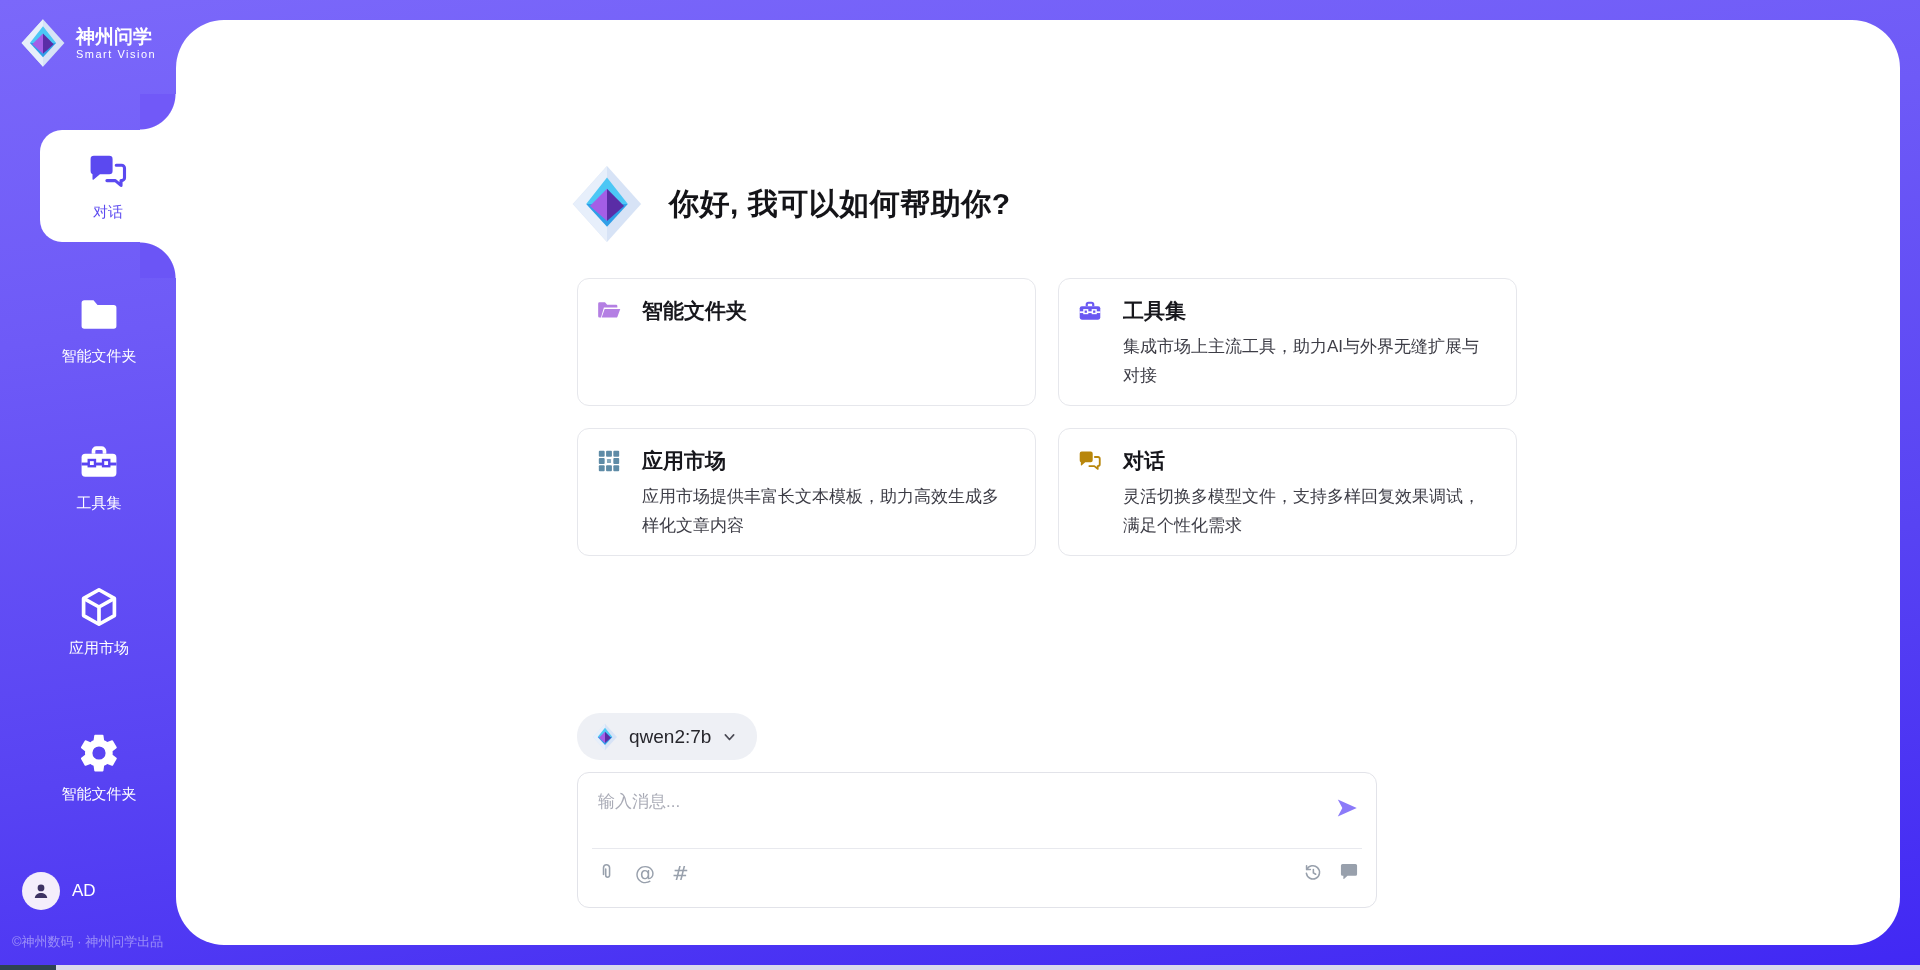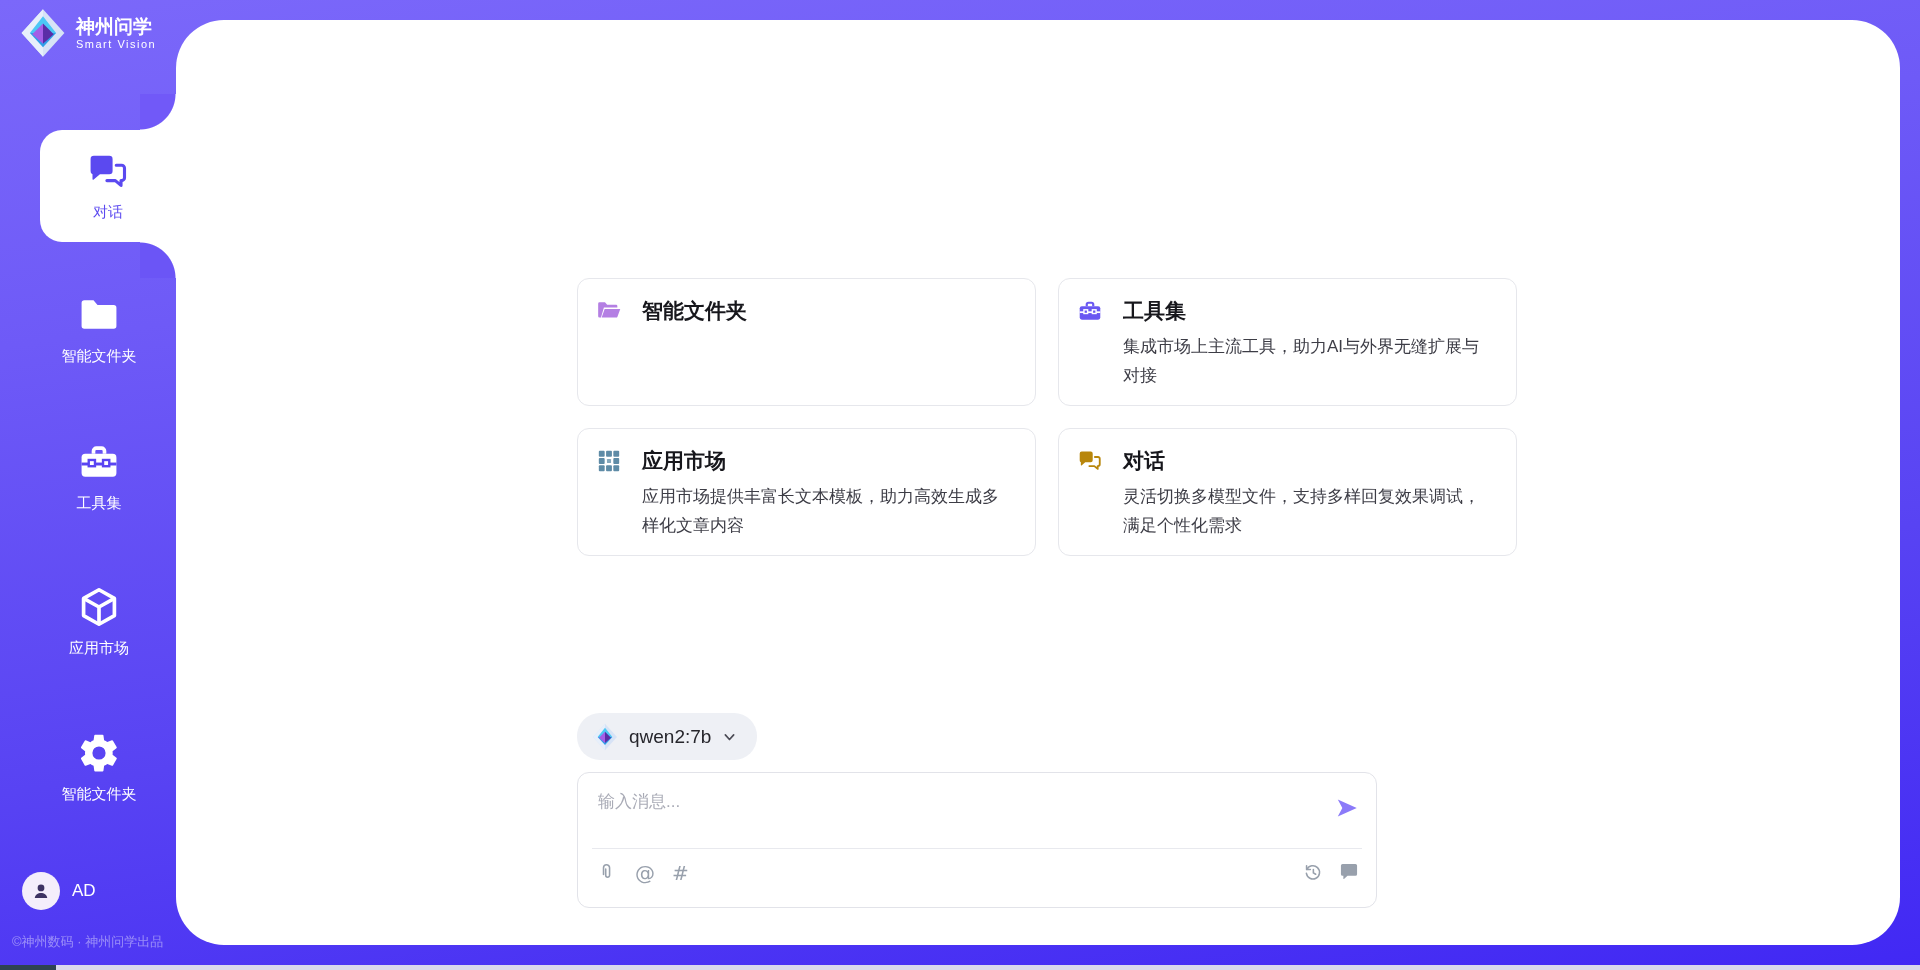--- a/index.html
+++ b/index.html
@@ -5,21 +5,21 @@
   html,body{margin:0;padding:0}
   body{
     width:1920px;height:970px;position:relative;overflow:hidden;
     background:linear-gradient(172deg,#7b68fa 0%,#6e5af7 28%,#5843f3 64%,#4128f4 100%);
     font-family:"Liberation Sans","DejaVu Sans",sans-serif;
     -webkit-font-smoothing:antialiased;
   }
   svg{display:block}
 
   
-  .logo-row{position:absolute;left:20px;top:8px;display:flex;align-items:center;gap:10px}
+  .logo-row{position:absolute;left:20px;top:18px;display:flex;align-items:center;gap:10px}
   .brand-name{color:#fff;font-weight:bold;font-size:19px;line-height:1.15}
   .brand-sub{color:#fff;font-size:11px;letter-spacing:1.5px}
 
   .active-tab{
     position:absolute;left:40px;top:130px;width:136px;height:112px;background:#fff;
     border-radius:22px 0 0 22px;display:flex;flex-direction:column;align-items:center;
     justify-content:center;gap:9px;color:#5b49f0;cursor:pointer;
   }
   .active-tab::before{content:"";position:absolute;right:0;top:-36px;width:36px;height:36px;
     background:radial-gradient(circle 36px at 0 0,#7159f8 0 35px,#fff 36px);}
@@ -155,20 +155,33 @@
     </svg>
   </span>
   <span>AD</span>
 </div>
 
 <div class="copyright">©神州数码 · 神州问学出品</div>
 
 <div class="panel">
   <div class="content">
 
+    <div class="welcome">
+      <span>
+        <svg width="72" height="80" viewBox="0 0 76 84">
+          <polygon points="38,2 74,42 38,82 2,42" fill="#d7e3f6"></polygon>
+          <polygon points="38,2 2,42 38,82" fill="#e7effb"></polygon>
+          <polygon points="38,14 60,42 16,42" fill="#4cc7f5"></polygon>
+          <polygon points="16,42 60,42 38,66" fill="#2f9fe8"></polygon>
+          <polygon points="38,26 56,44 38,60" fill="#5a2da6"></polygon>
+          <polygon points="38,26 20,44 38,60" fill="#a45ee6"></polygon>
+        </svg>
+      </span>
+      <span class="greeting">你好, 我可以如何帮助你?</span>
+    </div>
 
     <div class="cards">
 
       <div class="card">
         <div class="card-head">
           <span class="icn" style="color: rgb(180, 127, 227);">
             <svg width="26" height="26" viewBox="0 0 24 24" fill="currentColor">
               <path d="M2 5.2A1.2 1.2 0 0 1 3.2 4h5.1l2 2.2h8.2a1.2 1.2 0 0 1 1.2 1.2v1.4H7.3L4.6 18H3.2A1.2 1.2 0 0 1 2 16.8V5.2z"></path>
               <path d="M8 10.2h14.4l-2.6 7a1.2 1.2 0 0 1-1.1.8H5.2L8 10.2z"></path>
             </svg>

